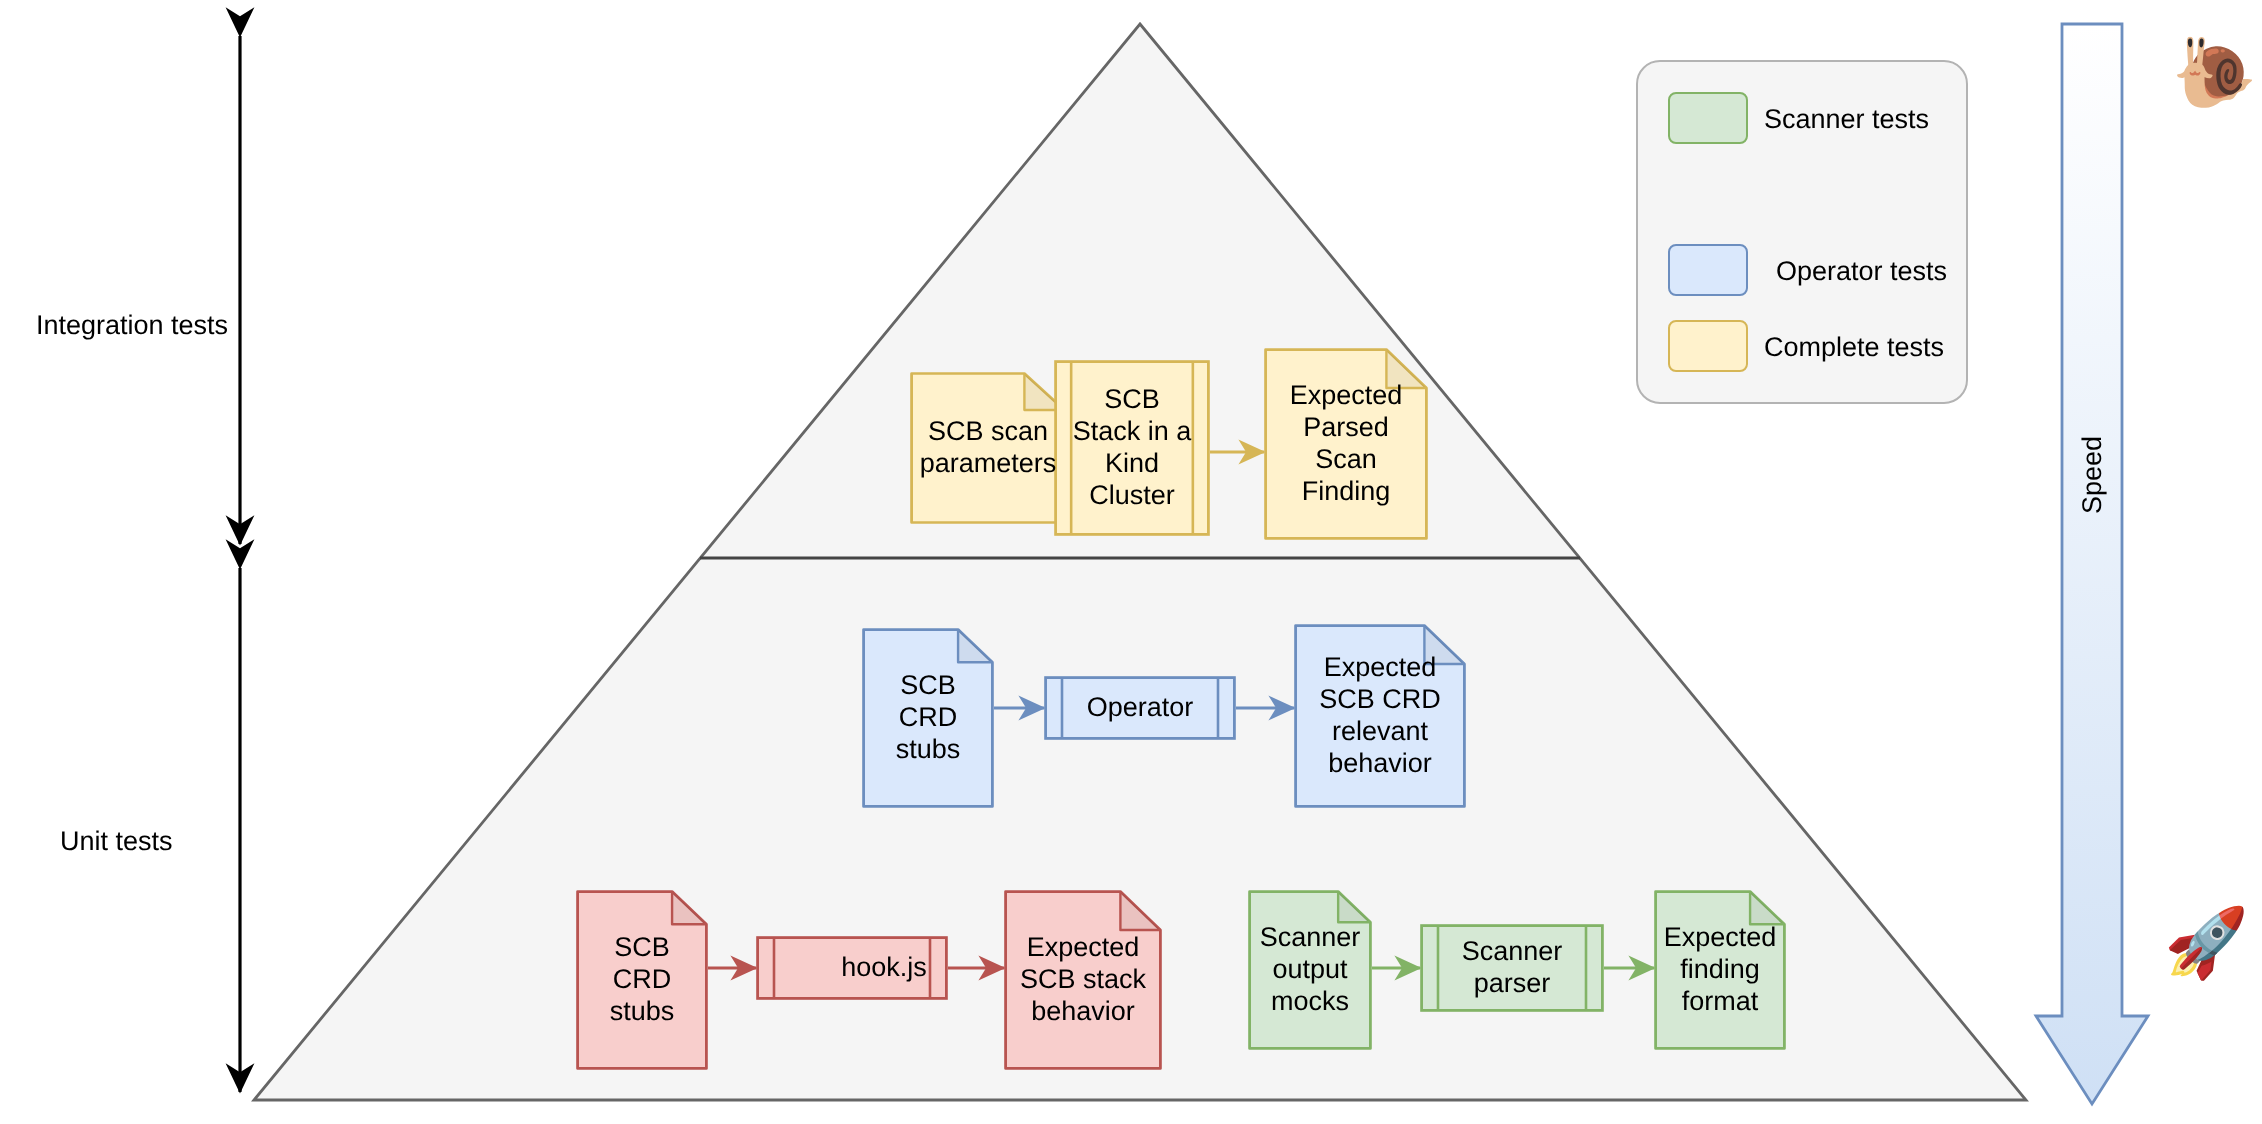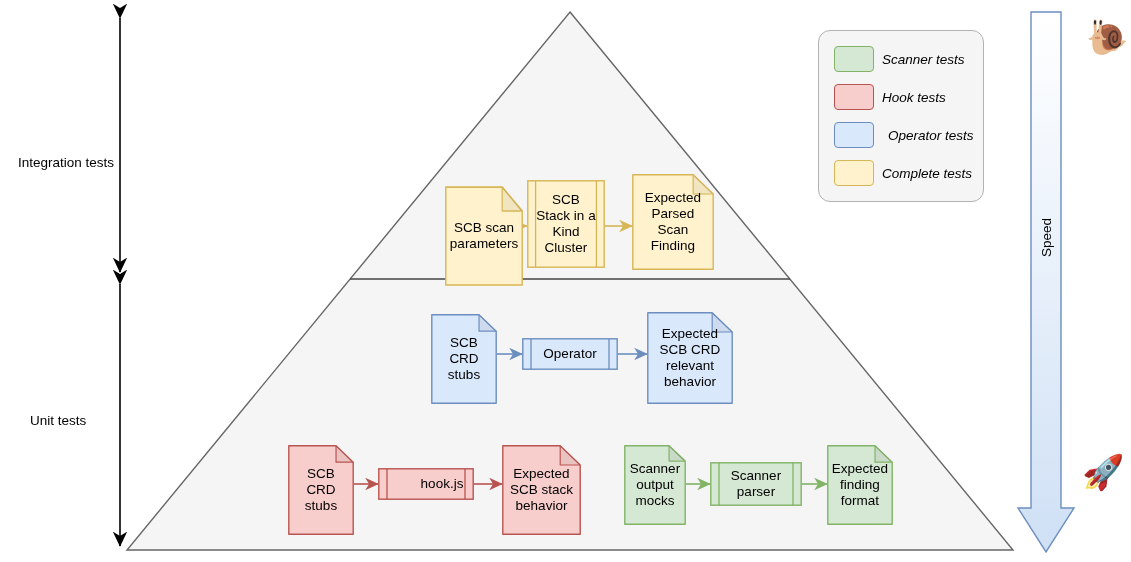--- a/index.html
+++ b/index.html
@@ -141,21 +141,21 @@
       <line x1="354" y1="484" x2="378" y2="484" stroke="#b85450" stroke-width="1.6" marker-end="url(#ah)"></line>
       <line x1="474" y1="484" x2="502" y2="484" stroke="#b85450" stroke-width="1.6" marker-end="url(#ah)"></line>
       <line x1="686" y1="484" x2="710" y2="484" stroke="#82b366" stroke-width="1.6" marker-end="url(#ah)"></line>
       <line x1="802" y1="484" x2="827" y2="484" stroke="#82b366" stroke-width="1.6" marker-end="url(#ah)"></line>
     </svg>
 
   <div class="axis-label abs" style="left:6px; top:155px; width:108px;text-align:right;">Integration tests</div>
   <div class="axis-label abs" style="left:30px; top:413px; width:84px;">Unit tests</div>
 
   <div id="nodes">
-      <div class="node" style="left: 445px; top: 186px; width: 78px; height: 100px;"><svg class="doc-svg" viewBox="0 0 78 80" preserveAspectRatio="none">
+      <div class="node" style="left: 455px; top: 186px; width: 78px; height: 76px;"><svg class="doc-svg" viewBox="0 0 78 80" preserveAspectRatio="none">
           <path d="M0.8,0.8 L57.2,0.8 L77.2,20 L77.2,79.2 L0.8,79.2 Z" fill="#fff2cc" stroke="#d6b656" stroke-width="1.4" stroke-linejoin="round"></path>
           <path d="M57.2,0.8 L57.2,20 L77.2,20" fill="rgba(0,0,0,0.055)" stroke="#d6b656" stroke-width="1.2" stroke-linejoin="round"></path>
         </svg><span class="lbl">SCB scan
 parameters</span></div>
       <div class="node" style="left: 527px; top: 180px; width: 78px; height: 88px;"><svg class="proc-svg" viewBox="0 0 78 88" preserveAspectRatio="none">
           <rect x="0.8" y="0.8" width="76.4" height="86.4" fill="#fff2cc" stroke="#d6b656" stroke-width="1.4"></rect>
           <line x1="8.58" y1="0.8" x2="8.58" y2="87.2" stroke="#d6b656" stroke-width="1.3"></line>
           <line x1="69.42" y1="0.8" x2="69.42" y2="87.2" stroke="#d6b656" stroke-width="1.3"></line>
         </svg><span class="lbl">SCB
 Stack in a
@@ -214,28 +214,24 @@
         </svg><span class="lbl">Scanner
 parser</span></div>
       <div class="node" style="left: 827px; top: 445px; width: 66px; height: 80px;"><svg class="doc-svg" viewBox="0 0 66 80" preserveAspectRatio="none">
           <path d="M0.8,0.8 L48.040000000000006,0.8 L65.2,17.16 L65.2,79.2 L0.8,79.2 Z" fill="#d5e8d4" stroke="#82b366" stroke-width="1.4" stroke-linejoin="round"></path>
           <path d="M48.040000000000006,0.8 L48.040000000000006,17.16 L65.2,17.16" fill="rgba(0,0,0,0.055)" stroke="#82b366" stroke-width="1.2" stroke-linejoin="round"></path>
         </svg><span class="lbl">Expected
 finding
 format</span></div>
     </div>
 
-  <div id="legend" style="left: 818px; top: 30px; width: 166px; height: 172px; background: rgb(245, 245, 245); border-color: rgb(179, 179, 179); font-style: italic;">
+  <div id="legend" style="left: 818px; top: 30px; width: 166px; height: 172px; background: rgb(245, 245, 245); border-color: rgb(179, 179, 179);">
       <div class="legend-row" style="left: 15px; top: 14px;">
         <span class="legend-swatch" style="background: rgb(213, 232, 212); border-color: rgb(130, 179, 102);"></span>
         <span class="legend-text" style="margin-left: 8px;">Scanner tests</span>
-      </div>
-      <div class="legend-row" style="left: 15px; top: 52px;">
-        <span class="legend-swatch" style="background: rgb(248, 206, 204); border-color: rgb(184, 84, 80);"></span>
-        <span class="legend-text" style="margin-left: 8px;">Hook tests</span>
       </div>
       <div class="legend-row" style="left: 15px; top: 90px;">
         <span class="legend-swatch" style="background: rgb(218, 232, 252); border-color: rgb(108, 142, 191);"></span>
         <span class="legend-text" style="margin-left: 14px;">Operator tests</span>
       </div>
       <div class="legend-row" style="left: 15px; top: 128px;">
         <span class="legend-swatch" style="background: rgb(255, 242, 204); border-color: rgb(214, 182, 86);"></span>
         <span class="legend-text" style="margin-left: 8px;">Complete tests</span>
       </div>
     </div>

